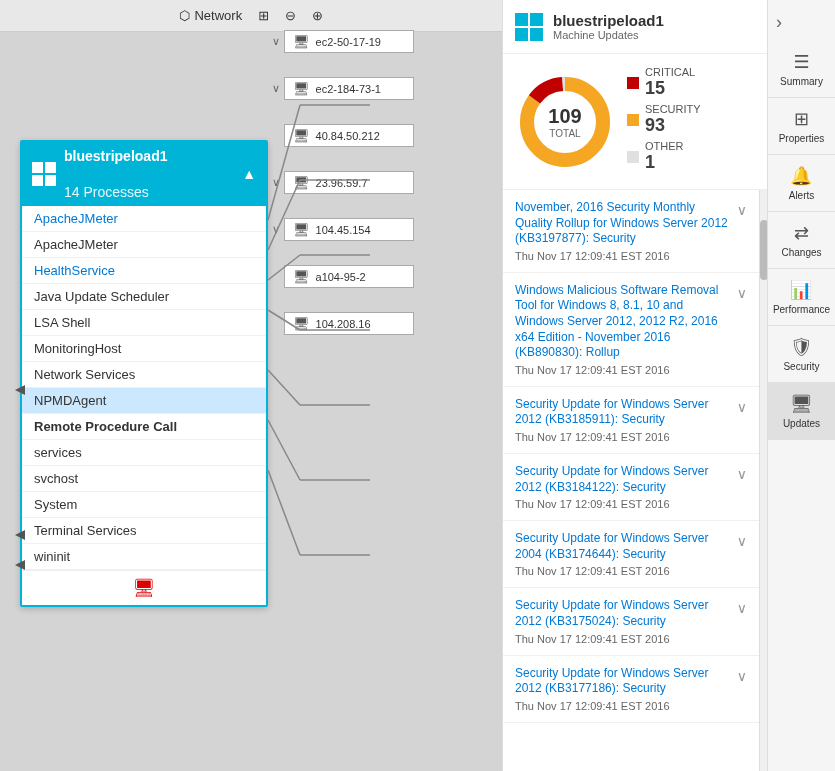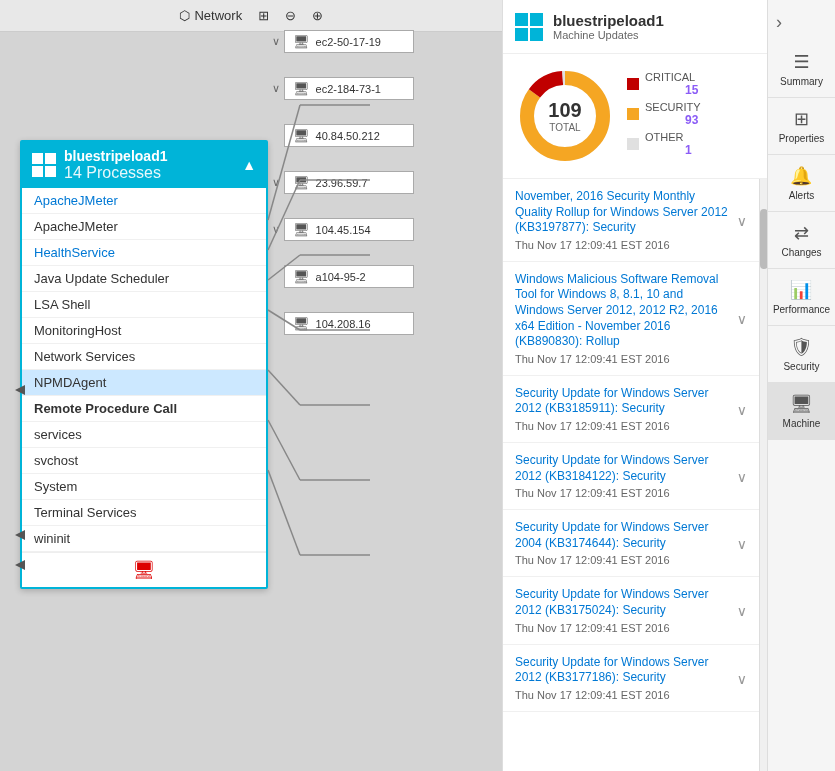--- a/index.html
+++ b/index.html
@@ -56,21 +56,21 @@
     .win-logo {
       width: 24px;
       height: 24px;
       display: grid;
       grid-template: 1fr 1fr / 1fr 1fr;
       gap: 2px;
     }
     .win-logo div { background: white; }
     .node-card-header-text { color: white; }
     .node-card-header-text .hostname { font-size: 14px; font-weight: 600; }
-    .node-card-header-text .subtext { font-size: 16px; opacity: 0.9; }
+    .node-card-header-text .subtext { font-size: 14px; opacity: 0.9; margin-top: 20px; }
     .collapse-btn {
       margin-left: auto;
       color: white;
       font-size: 14px;
       cursor: pointer;
     }
 
     .process-list { list-style: none; }
     .process-item {
       padding: 5px 12px;
@@ -152,34 +152,34 @@
       display: flex;
       align-items: center;
       gap: 6px;
       margin-bottom: 4px;
     }
     .legend-dot {
       width: 12px;
       height: 12px;
     }
     .legend-label { font-size: 11px; color: #555; }
-    .legend-count { font-size: 12px; font-weight: 700; color: #8b5cf6; margin-left: 40px; }
+    .legend-count { font-size: 18px; font-weight: 700; color: #404040; }
 
     
     .updates-list {
       flex: 1;
       overflow-y: auto;
     }
     .update-item {
       padding: 10px 12px;
       border-bottom: 1px solid #f0f0f0;
       cursor: pointer;
       display: flex;
       justify-content: space-between;
-      align-items: center;
+      align-items: flex-start;
     }
     .update-text { flex: 1; }
     .update-title { font-size: 12px; color: #0078d4; line-height: 1.3; margin-bottom: 3px; }
     .update-date { font-size: 11px; color: #666; }
     .update-chevron { color: #999; font-size: 14px; margin-left: 4px; margin-top: 2px; }
 
     
     .scrollbar-track {
       width: 8px;
       background: #f0f0f0;
@@ -535,15 +535,15 @@
     <div class="nav-item">
     <span class="nav-icon">📊</span>
     <span class="nav-label">Performance</span>
   </div>
     <div class="nav-item">
     <span class="nav-icon">🛡</span>
     <span class="nav-label">Security</span>
   </div>
     <div class="nav-item active">
     <span class="nav-icon">🖥</span>
-    <span class="nav-label">Machine</span>
+    <span class="nav-label">Updates</span>
   </div>
   </div>
 
 </body></html>

